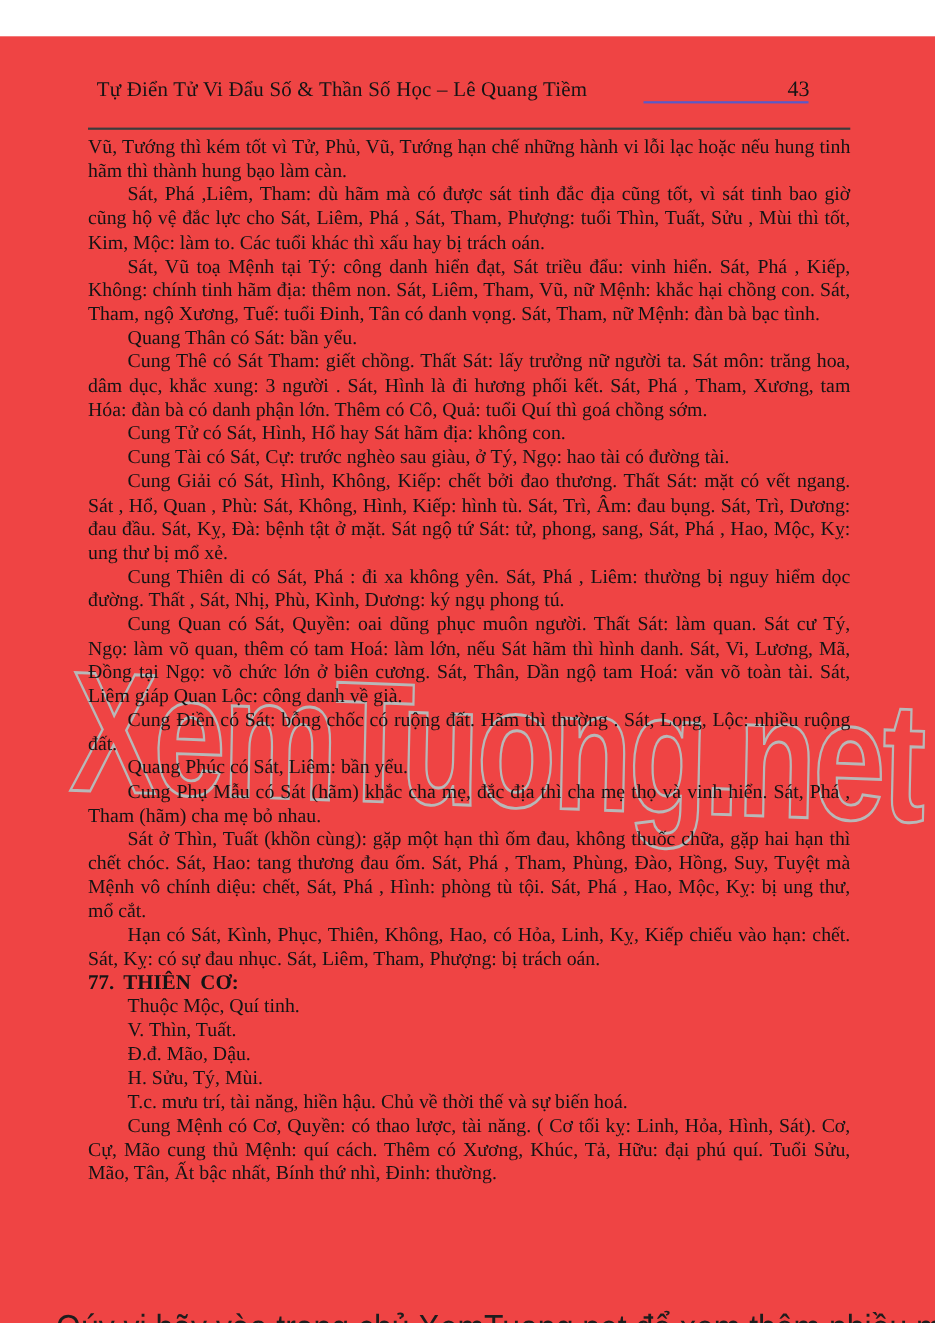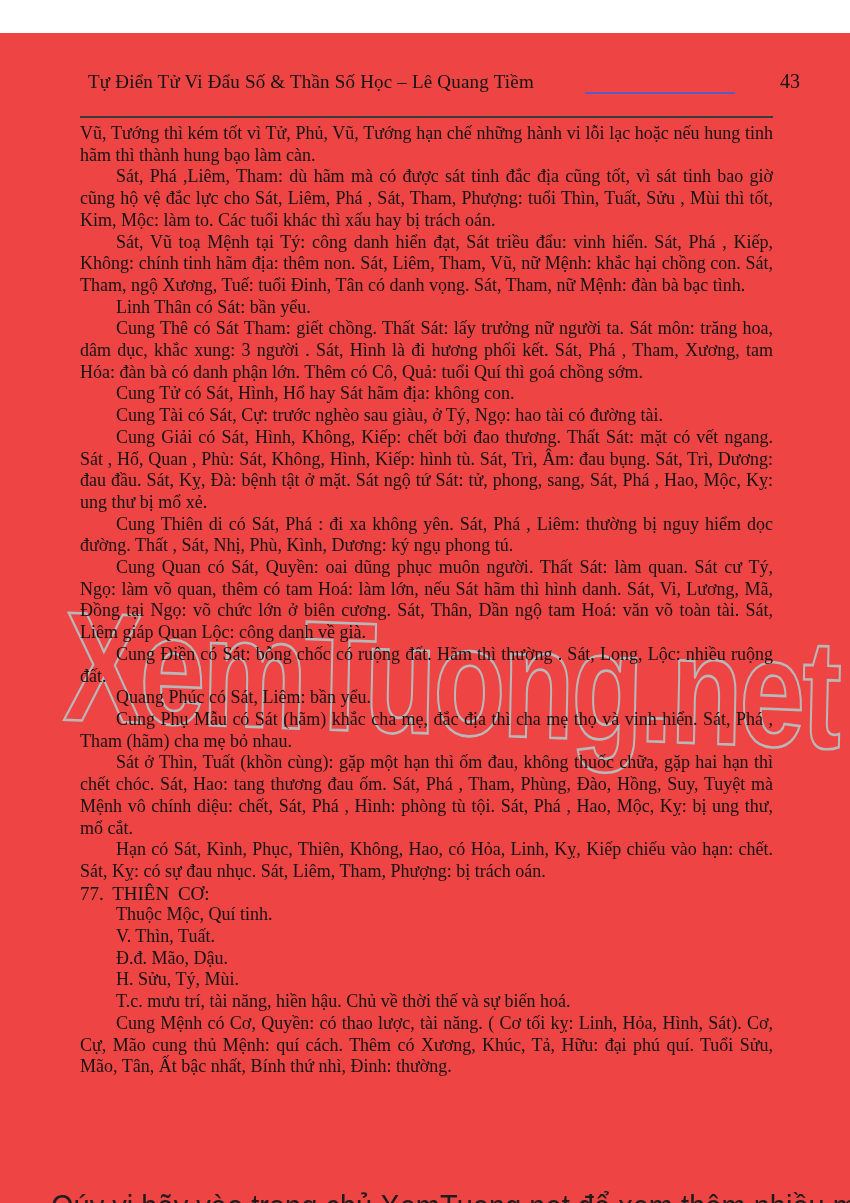--- a/index.html
+++ b/index.html
@@ -23,21 +23,21 @@
     white-space: nowrap;
   }
   .header-underline {
     position: absolute;
     left: 585px; top: 59px;
     width: 150px; height: 0;
     border-top: 2px solid #5a5ac8;
   }
   .page-number {
     position: absolute;
-    left: 780px; top: 37px;
+    left: 716px; top: 37px;
     font-size: 20px;
   }
   .header-rule {
     position: absolute;
     left: 80px; top: 83px;
     width: 693px; height: 2px;
     background: #3c3c3c;
   }
   
   .watermark {
@@ -62,21 +62,21 @@
     width: 693px;
     z-index: 2;
     font-size: 18px;
     line-height: 21.7px;
     text-align: justify;
   }
   .content p { margin: 0; text-indent: 36px; }
   .content p.noindent { text-indent: 0; }
   .section-heading {
     margin-top: 44px;
-    font-weight: normal;
+    font-weight: bold;
     font-size: 19px;
     word-spacing: 4px;
   }
   
   .page-footer {
     position: absolute;
     left: 0; top: 1155px;
     width: 850px;
     z-index: 2;
     text-align: center;
@@ -98,21 +98,21 @@
   <div class="header-underline"></div>
   <div class="page-number">43</div>
   <div class="header-rule"></div>
 
   <div class="watermark">XemTuong.net</div>
 
   <div class="content">
     <p class="noindent">Vũ, Tướng thì kém tốt vì Tử, Phủ, Vũ, Tướng hạn chế những hành vi lỗi lạc hoặc nếu hung tinh hãm thì thành hung bạo làm càn.</p>
     <p>Sát, Phá ,Liêm, Tham: dù hãm mà có được sát tinh đắc địa cũng tốt, vì sát tinh bao giờ cũng hộ vệ đắc lực cho Sát, Liêm, Phá , Sát, Tham, Phượng: tuổi Thìn, Tuất, Sửu , Mùi thì tốt, Kim, Mộc: làm to. Các tuổi khác thì xấu hay bị trách oán.</p>
     <p>Sát, Vũ toạ Mệnh tại Tý: công danh hiển đạt, Sát triều đẩu: vinh hiển. Sát, Phá , Kiếp, Không: chính tinh hãm địa: thêm non. Sát, Liêm, Tham, Vũ, nữ Mệnh: khắc hại chồng con. Sát, Tham, ngộ Xương, Tuế: tuổi Đinh, Tân có danh vọng. Sát, Tham, nữ Mệnh: đàn bà bạc tình.</p>
-    <p>Linh Thân có Sát: bần yểu.</p>
+    <p>Quang Thân có Sát: bần yểu.</p>
     <p>Cung Thê có Sát Tham: giết chồng. Thất Sát: lấy trưởng nữ người ta. Sát môn: trăng hoa, dâm dục, khắc xung: 3 người . Sát, Hình là đi hương phối kết. Sát, Phá , Tham, Xương, tam Hóa: đàn bà có danh phận lớn. Thêm có Cô, Quả: tuổi Quí thì goá chồng sớm.</p>
     <p>Cung Tử có Sát, Hình, Hổ hay Sát hãm địa: không con.</p>
     <p>Cung Tài có Sát, Cự: trước nghèo sau giàu, ở Tý, Ngọ: hao tài có đường tài.</p>
     <p>Cung Giải có Sát, Hình, Không, Kiếp: chết bởi đao thương. Thất Sát: mặt có vết ngang. Sát , Hổ, Quan , Phù: Sát, Không, Hình, Kiếp: hình tù. Sát, Trì, Âm: đau bụng. Sát, Trì, Dương: đau đầu. Sát, Kỵ, Đà: bệnh tật ở mặt. Sát ngộ tứ Sát: tử, phong, sang, Sát, Phá , Hao, Mộc, Kỵ: ung thư bị mổ xẻ.</p>
     <p>Cung Thiên di có Sát, Phá : đi xa không yên. Sát, Phá , Liêm: thường bị nguy hiểm dọc đường. Thất , Sát, Nhị, Phù, Kình, Dương: ký ngụ phong tú.</p>
     <p>Cung Quan có Sát, Quyền: oai dũng phục muôn người. Thất Sát: làm quan. Sát cư Tý, Ngọ: làm võ quan, thêm có tam Hoá: làm lớn, nếu Sát hãm thì hình danh. Sát, Vi, Lương, Mã, Đồng tại Ngọ: võ chức lớn ở biên cương. Sát, Thân, Dần ngộ tam Hoá: văn võ toàn tài. Sát, Liêm giáp Quan Lộc: công danh về già.</p>
     <p>Cung Điền có Sát: bỗng chốc có ruộng đất. Hãm thì thường . Sát, Long, Lộc: nhiều ruộng đất.</p>
     <p>Quang Phúc có Sát, Liêm: bần yểu.</p>
     <p>Cung Phụ Mẫu có Sát (hãm) khắc cha mẹ, đắc địa thì cha mẹ thọ và vinh hiển. Sát, Phá , Tham (hãm) cha mẹ bỏ nhau.</p>
     <p>Sát ở Thìn, Tuất (khồn cùng): gặp một hạn thì ốm đau, không thuốc chữa, gặp hai hạn thì chết chóc. Sát, Hao: tang thương đau ốm. Sát, Phá , Tham, Phùng, Đào, Hồng, Suy, Tuyệt mà Mệnh vô chính diệu: chết, Sát, Phá , Hình: phòng tù tội. Sát, Phá , Hao, Mộc, Kỵ: bị ung thư, mổ cắt.</p>

